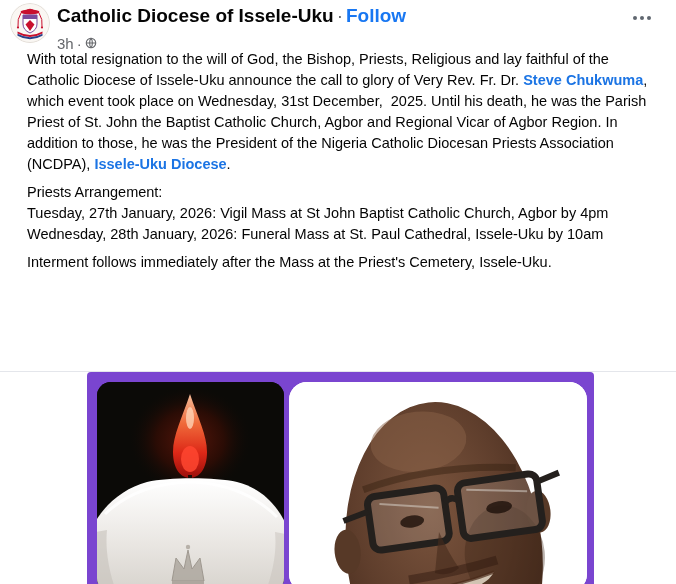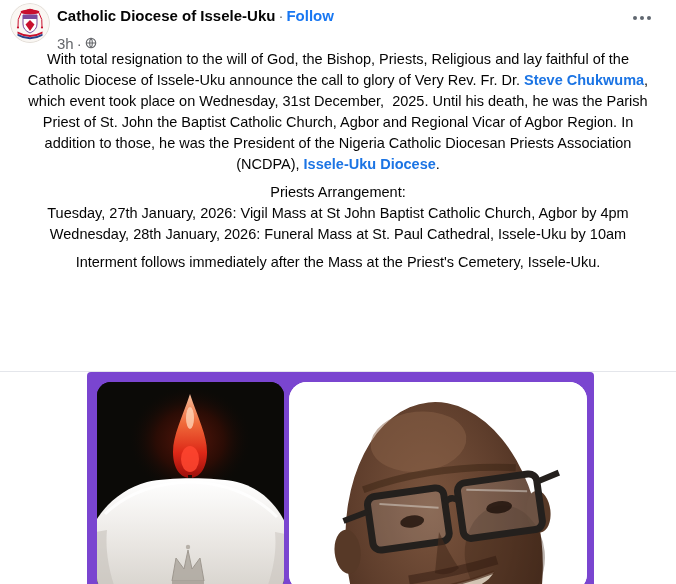--- a/index.html
+++ b/index.html
@@ -8,35 +8,35 @@
     font-family:"Liberation Sans","DejaVu Sans",sans-serif;
     color:#050505;position:relative;
   }
   
   .post-header{position:relative;height:46px;padding:4px 10px 0;box-sizing:border-box;}
   .avatar{
     position:absolute;left:10px;top:3px;width:40px;height:40px;border-radius:50%;
     overflow:hidden;cursor:pointer;background:#faf7f4;
   }
   .header-text{margin-left:47px;padding-top:2px;}
-  .title-row{font-size:15px;line-height:19px;}
+  .title-row{font-size:19px;line-height:19px;}
   .page-name{font-weight:700;color:#050505;cursor:pointer;}
   .sep{color:#65676b;padding:0 3px;font-weight:400;}
   .follow-link{color:var(--follow-blue,#1877f2);font-weight:600;cursor:pointer;}
   .meta-row{font-size:15px;line-height:16px;color:#65676b;display:flex;align-items:center;gap:1px;margin-top:10px;}
   .meta-row .sep{padding:0 2px;}
   .globe{display:inline-block;margin-top:1px;}
   .more-btn{
     position:absolute;right:18px;top:6px;width:32px;height:24px;
     display:flex;align-items:center;justify-content:center;gap:3px;cursor:pointer;border-radius:4px;
   }
   .more-btn i{width:4px;height:4px;border-radius:50%;background:#606770;display:block;}
   
   .post-text{padding:3px 11px 0;font-size:14.5px;line-height:21px;max-height:322px;overflow:hidden;}
-  .post-paragraph{margin:0 16px 7px;white-space:pre-wrap;text-align:center;}
+  .post-paragraph{margin:0 16px 7px;white-space:pre-wrap;}
   .text-link{color:var(--link-blue,#1b74e4);font-weight:600;cursor:pointer;}
   
   .attachment{
     position:absolute;left:0;top:371px;width:676px;height:213px;
     border-top:1px solid #e4e6eb;box-sizing:border-box;overflow:hidden;background:#fff;cursor:pointer;
   }
   .purple-frame{
     position:absolute;left:87px;top:0;width:507px;height:220px;
     background:var(--frame-purple,#7a45d0);border-radius:4px 4px 0 0;
     box-sizing:border-box;padding:10px 7px 0 10px;display:flex;gap:5px;

